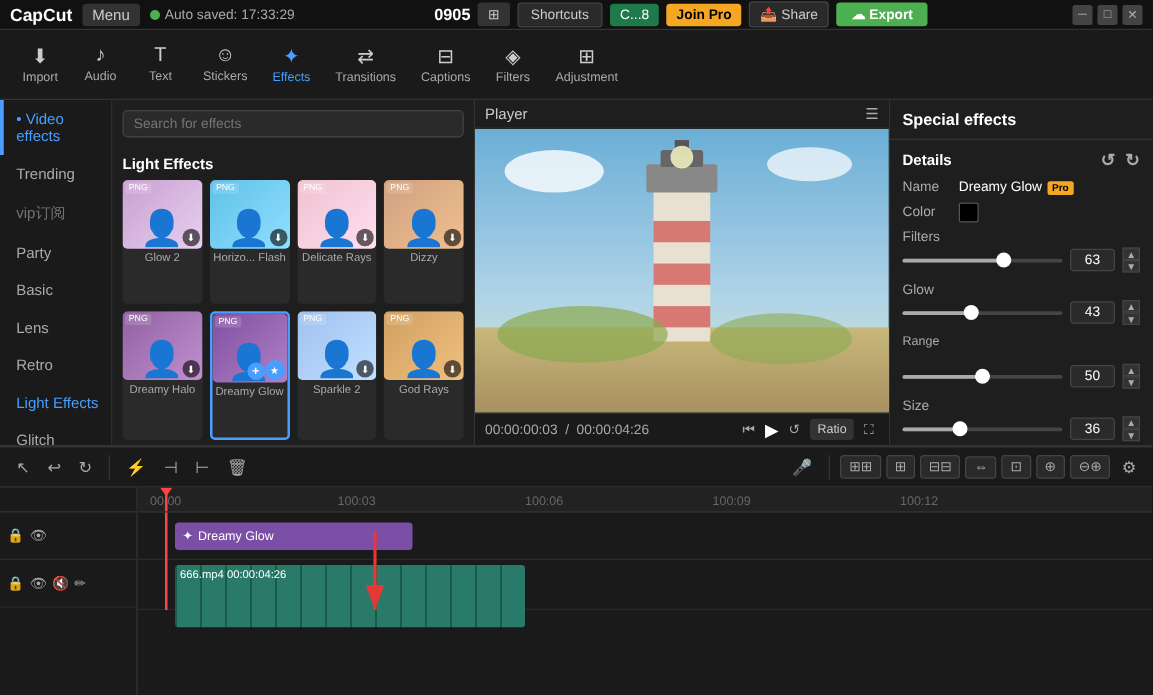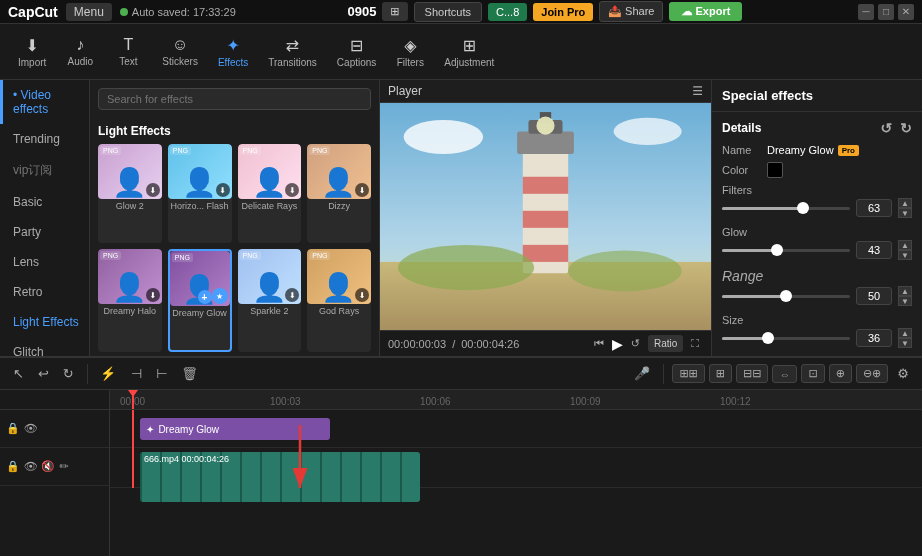--- a/index.html
+++ b/index.html
@@ -187,22 +187,22 @@
     <span class="label">Adjustment</span>
   </div>
 </div>
 
 <div id="main">
 
   <div id="left-panel">
     <div class="left-nav-item left-nav-active">• Video effects</div>
     <div class="left-nav-item">Trending</div>
     <div class="left-nav-item left-nav-vip">vip订阅</div>
+    <div class="left-nav-item">Party</div>
     <div class="left-nav-item">Basic</div>
-    <div class="left-nav-item">Party</div>
     <div class="left-nav-item">Lens</div>
     <div class="left-nav-item">Retro</div>
     <div class="left-nav-item" style="color:#4a9eff;">Light Effects</div>
     <div class="left-nav-item">Glitch</div>
   </div>
 
   <div id="effects-panel">
     <div class="effects-search">
       <input class="search-box" type="text" placeholder="Search for effects" style="">
     </div>
@@ -382,21 +382,21 @@
           </div>
           <input class="slider-input" value="43" style="width: 36px; background: rgb(42, 42, 42); border: 1px solid rgb(68, 68, 68); color: rgb(255, 255, 255); text-align: center; font-size: 11px; padding: 2px; border-radius: 3px;">
           <div class="spinner-btns">
             <button class="spinner-btn">▲</button>
             <button class="spinner-btn">▼</button>
           </div>
         </div>
       </div>
 
       <div class="slider-row">
-        <div class="prop-label" style="color:#aaa;font-size:14px;margin-bottom:2px;font-style:italic;">Range</div>
+        <div class="prop-label" style="color:#aaa;font-size:10px;margin-bottom:12px;">Range</div>
         <div style="display:flex;align-items:center;gap:6px;">
           <div class="full-slider-track" style="flex:1;">
             <div class="full-slider-fill" style="width:50%;"></div>
             <div class="full-slider-thumb" style="left:50%;"></div>
           </div>
           <input class="slider-input" value="50" style="width: 36px; background: rgb(42, 42, 42); border: 1px solid rgb(68, 68, 68); color: rgb(255, 255, 255); text-align: center; font-size: 11px; padding: 2px; border-radius: 3px;">
           <div class="spinner-btns">
             <button class="spinner-btn">▲</button>
             <button class="spinner-btn">▼</button>
           </div>

